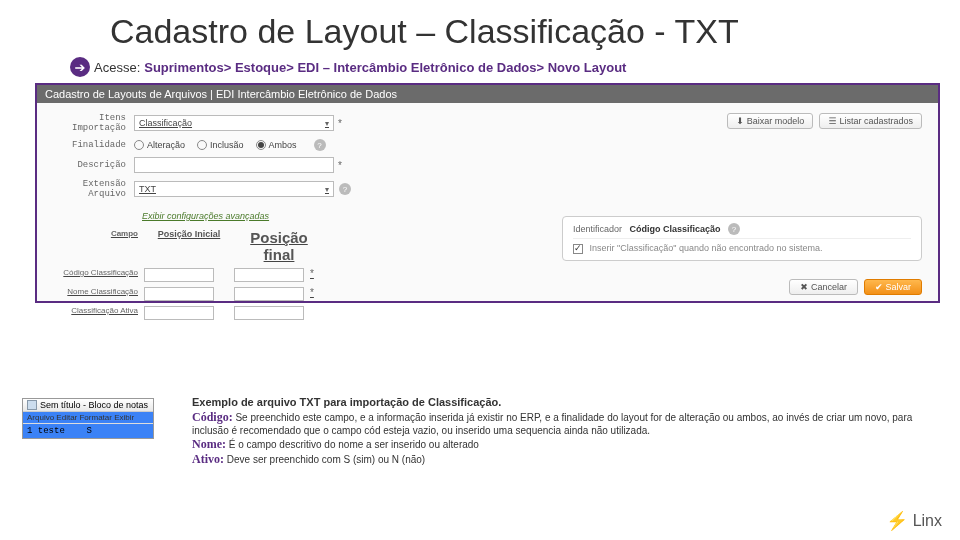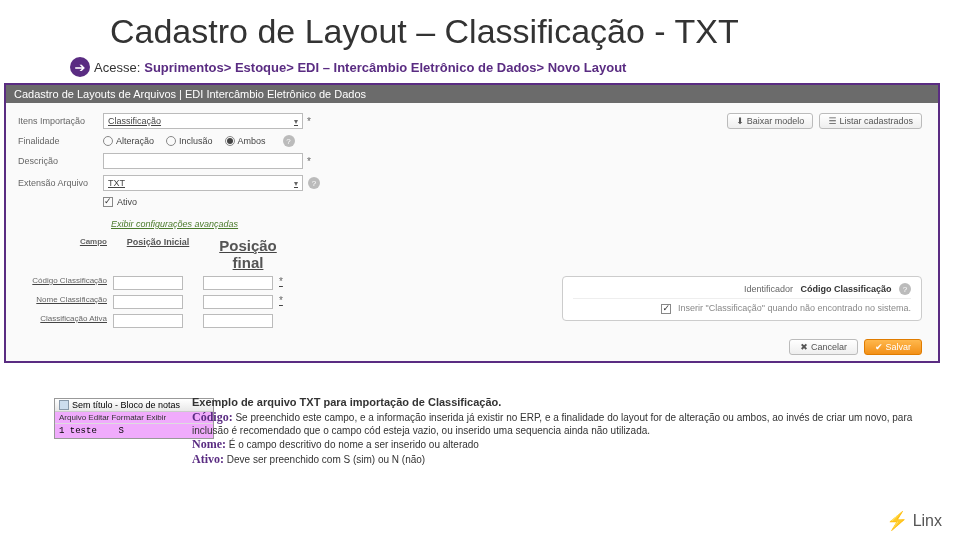--- a/index.html
+++ b/index.html
@@ -2,49 +2,49 @@
 <html><head>
 <meta charset="utf-8">
 <style>
   * { box-sizing: border-box; margin: 0; padding: 0; }
   body { width: 960px; height: 540px; font-family: Arial, sans-serif; background: #fff; position: relative; }
   .title { font-size: 34px; color: #333; padding: 12px 0 0 110px; font-weight: normal; }
   .access-line { padding: 6px 0 6px 70px; font-size: 13px; display: flex; align-items: center; gap: 4px; }
   .arrow-icon { width: 20px; height: 20px; border-radius: 50%; background: #5a2c82; display: inline-flex; align-items: center; justify-content: center; color: #fff; font-size: 13px; }
   .bcpath { color: #5a2c82; font-weight: bold; font-size: 13px; }
   .acesse-label { color: #333; font-size: 13px; }
-  .form-panel { margin: 0 20px 0 4px; border: 2px solid #5a2c82; background: #fafafa; position: relative; height: 280px; }
+  .form-panel { margin: 0 20px 0 35px; border: 2px solid #5a2c82; background: #fafafa; position: relative; height: 220px; }
   .panel-header { background: #6b6b6b; color: #fff; font-size: 11px; padding: 3px 8px; }
   .form-body { padding: 10px 12px 6px 12px; font-size: 10px; color: #444; }
   .row { display: flex; align-items: center; margin-bottom: 6px; }
-  .lbl { width: 85px; padding-right: 8px; color: #666; font-size: 9px; }
+  .lbl { width: 85px; text-align: right; padding-right: 8px; color: #666; font-size: 9px; font-family: Liberation Mono, monospace; }
   .select, .tinput { height: 16px; border: 1px solid #bbb; background: #fff; font-size: 9px; padding: 0 4px; }
   .select { width: 200px; display: flex; justify-content: space-between; align-items: center; text-decoration: underline; }
   .caret { font-size: 8px; color: #666; }
   .req { color: #666; margin-left: 4px; font-size: 10px; }
   .radio { width: 10px; height: 10px; border: 1px solid #888; border-radius: 50%; display: inline-block; margin-right: 3px; vertical-align: middle; position: relative; }
   .radio.sel::after { content:""; position:absolute; width:6px; height:6px; background:#444; border-radius:50%; top:1px; left:1px; }
   .rlabel { font-size: 9px; margin-right: 12px; vertical-align: middle; }
   .help { display:inline-flex; width:12px; height:12px; border-radius:50%; background:#bbb; color:#fff; font-size:8px; align-items:center; justify-content:center; margin-left:5px; }
   .chk { width:10px; height:10px; border:1px solid #888; display:inline-block; margin-right:4px; vertical-align:middle; position:relative; }
   .chk.sel::after { content:"✓"; position:absolute; font-size:9px; top:-2px; left:0; color:#333; }
   .advlink { color:#4a7a2a; font-size:9px; text-decoration:underline; margin-left:93px; display:inline-block; margin-top:6px; margin-bottom:8px;font-style:italic; }
   .tin { width:70px; height:14px; border:1px solid #bbb; background:#fff; }
   .grid-row { display:flex; align-items:flex-start; margin-bottom:5px;text-decoration:underline; }
   .clabel { width:95px; font-size:8px; color:#666; text-align:right; padding-right:6px; }
   .top-buttons { position:absolute; top:28px; right:16px; display:flex; gap:6px; }
   .tbtn { border:1px solid #bbb; background:linear-gradient(#fff,#eee); font-size:9px; padding:2px 8px; border-radius:3px; color:#555; display:flex; align-items:center; gap:3px; }
-  .ident-box { position:absolute; bottom:40px; right:16px; width:360px; border:1px solid #ccc; background:#fff; padding:6px 10px; border-radius:4px;text-align:right; }
+  .ident-box { position:absolute; bottom:40px; right:16px; width:360px; border:1px solid #ccc; background:#fff; padding:6px 10px; border-radius:4px; }
   .ident-head { font-size:9px; color:#666; border-bottom:1px solid #eee; padding-bottom:3px; margin-bottom:4px; }
   .ident-head b { color:#333; }
   .ident-line { font-size:9px; color:#888; }
   .footer-btns { position:absolute; bottom:6px; right:16px; display:flex; gap:6px; }
   .btn { border:1px solid #bbb; background:linear-gradient(#fff,#eee); font-size:9px; padding:2px 10px; border-radius:3px; color:#555; display:flex; align-items:center; gap:3px; }
   .btn.primary { background:linear-gradient(#ffb84d,#f29018); color:#fff; border-color:#e07c00; }
-  .notepad { position:absolute; left:22px; top:398px; width:160px; border:1px solid #999; background:#f0abfc; font-size:9px;margin-left:32px; }
+  .notepad { position:absolute; left:22px; top:398px; width:132px; border:1px solid #999; background:#3b82f6; font-size:9px; }
   .np-title { background:linear-gradient(#fff,#e8e8e8); border-bottom:1px solid #ccc; padding:1px 4px; display:flex; align-items:center; gap:3px; }
   .np-icon { width:10px; height:10px; background:#cde; border:1px solid #89a; }
   .np-menu { border-bottom:1px solid #ddd; padding:1px 4px; color:#333; font-size:8px; }
   .np-body { padding:2px 4px; font-family:"Courier New",monospace; font-size:9px; white-space:pre; }
   .desc-block { position:absolute; left:192px; top:396px; right:30px; font-size:10px; color:#333; line-height:1.25; }
   .desc-block .heading { color:#5a2c82; font-weight:bold; font-size:12px;font-family:Liberation Serif, serif; }
   .desc-block .lead { color:#333; font-weight:bold; font-size:11px; }
   .logo { position:absolute; right:18px; bottom:8px; display:flex; align-items:center; gap:4px; font-size:16px; color:#555; font-weight:300; }
   .bolt { color:#e07000; font-size:18px; }
 </style>
@@ -101,25 +101,20 @@
 
     <div class="row">
       <span class="lbl">Extensão Arquivo</span>
       <div class="select">
         <span>TXT</span>
         <span class="caret">▾</span>
       </div>
       <span class="help">?</span>
     </div>
 
-    <div class="row">
-      <span class="lbl"></span>
-      <span class="chk sel"></span>
-      <span class="rlabel">Ativo</span>
-    </div>
 
     <a class="advlink">Exibir configurações avançadas</a>
 
     <div class="grid-row" style="margin-left:0">
       <span class="clabel" style="font-weight:bold">Campo</span>
       <span style="width:90px;font-size:9px;font-weight:bold;color:#555;text-align:center">Posição Inicial</span>
       <span style="width:90px;font-size:15px;font-weight:bold;color:#555;text-align:center">Posição final</span>
     </div>
     <div class="grid-row">
       <span class="clabel">Código Classificação</span>

